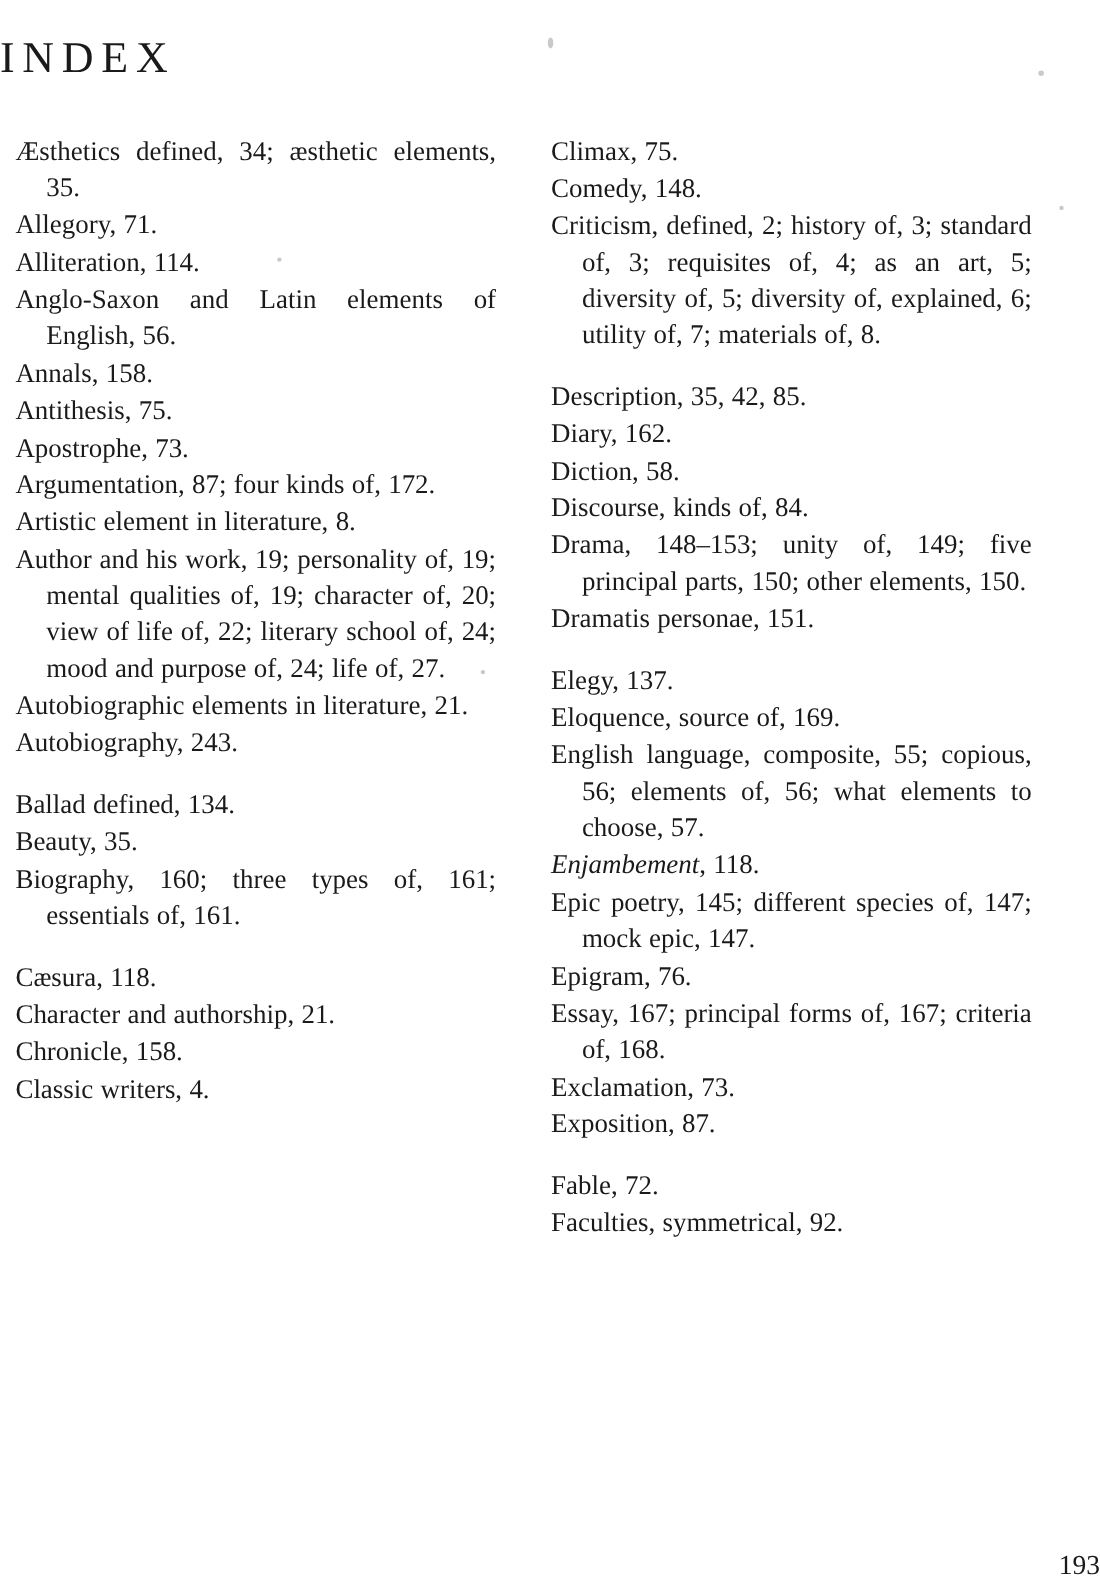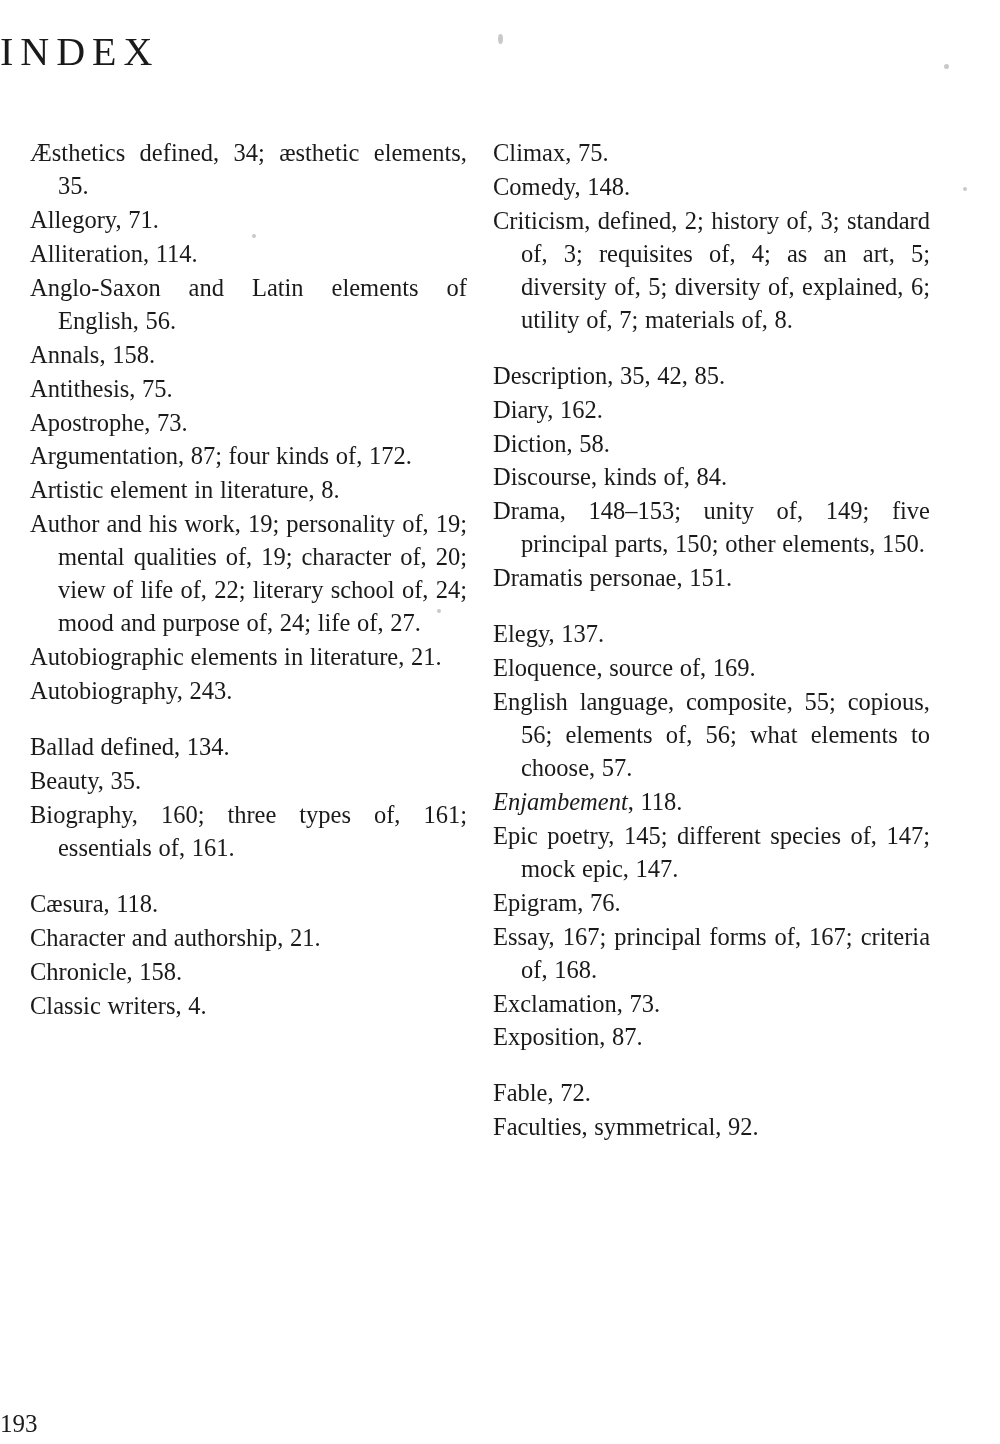--- a/index.html
+++ b/index.html
@@ -26,24 +26,24 @@
     font-size: 40px;
     letter-spacing: 7px;
     font-weight: 400;
     margin: 28px 0 0 0;
     padding: 0;
     font-family: "Liberation Serif", serif;
   }
   .columns {
     display: flex;
     flex-direction: row;
-    margin-top: 62px;
-    padding: 0 26px 0 30px;
+    margin-top: 47px;
+    padding: 0 26px 0 14px;
     box-sizing: border-box;
-    gap: 26px;
+    gap: 50px;
   }
   .column {
     width: 437px;
     flex: 0 0 437px;
   }
   .entry {
     font-size: 24.5px;
     line-height: 1.345;
     margin: 0 0 1px 0;
     padding-left: 28px;
@@ -52,21 +52,21 @@
     word-spacing: 0.5px;
   }
   .gap {
     height: 22px;
   }
   .folio {
     position: absolute;
     bottom: 34px;
     left: 0;
     width: 100%;
-    text-align: left;
+    text-align: right;
     font-size: 25px;
     font-family: "Liberation Serif", serif;
   }
   .speck {
     position: absolute;
     background: #c9c9c9;
     border-radius: 50%;
   }
 </style>
 </head>

